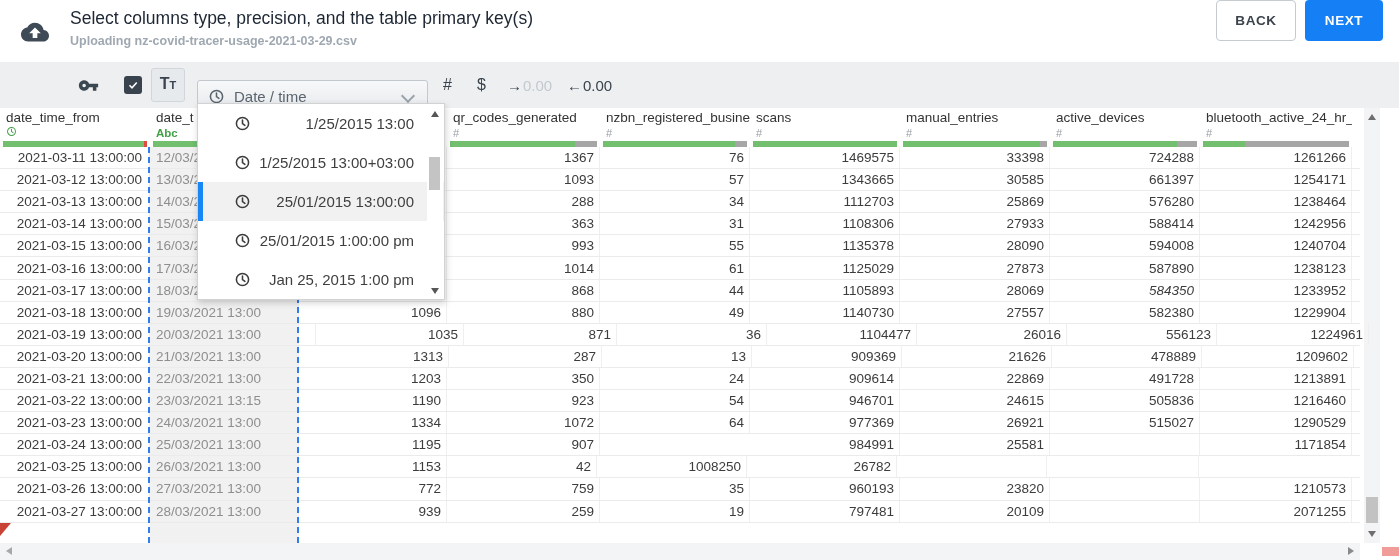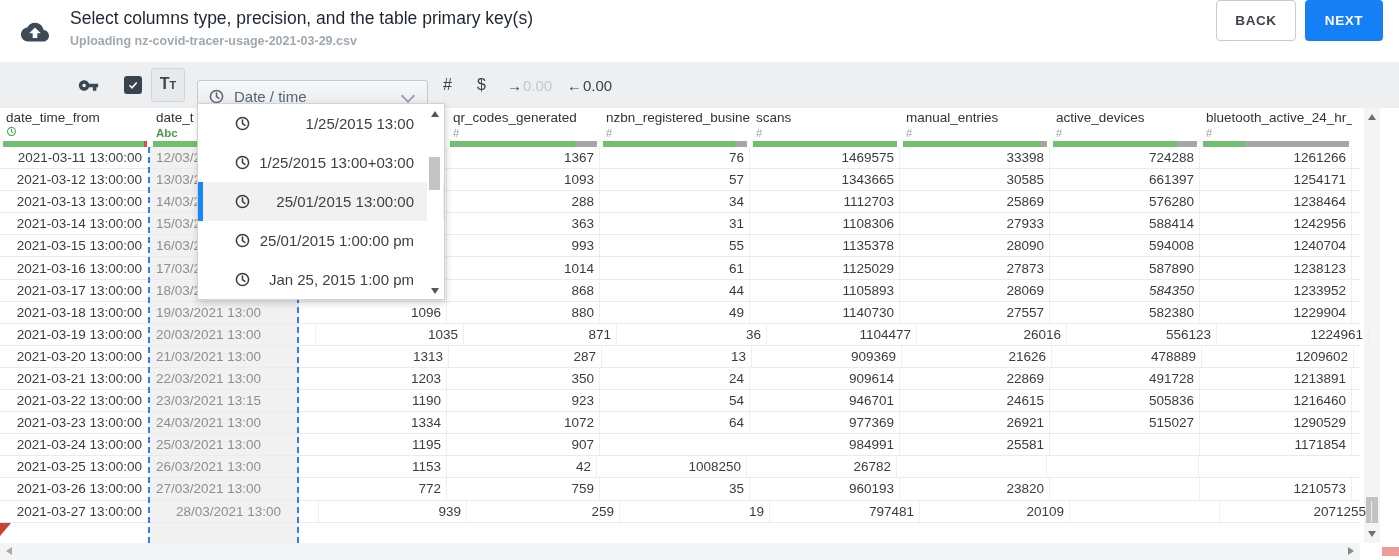--- a/index.html
+++ b/index.html
@@ -401,21 +401,21 @@
           <div class="td align-right" style="width: 148px;">772</div>
           <div class="td align-right" style="width: 153px;">759</div>
           <div class="td align-right" style="width: 150px;">35</div>
           <div class="td align-right" style="width: 150px;">960193</div>
           <div class="td align-right" style="width: 150px;">23820</div>
           <div class="td align-right" style="width: 150px;"></div>
           <div class="td align-right" style="width: 152px;">1210573</div>
         </div>
         <div class="tr">
           <div class="td align-right td-first" style="width: 150px;">2021-03-27 13:00:00</div>
-          <div class="td align-left td-sel" style="width: 149px; margin-left: 20px;">28/03/2021 13:00</div>
+          <div class="td align-left td-sel" style="width: 149px;">28/03/2021 13:00</div>
           <div class="td align-right" style="width: 148px;">939</div>
           <div class="td align-right" style="width: 153px;">259</div>
           <div class="td align-right" style="width: 150px;">19</div>
           <div class="td align-right" style="width: 150px;">797481</div>
           <div class="td align-right" style="width: 150px;">20109</div>
           <div class="td align-right" style="width: 150px;"></div>
           <div class="td align-right" style="width: 152px;">2071255</div>
         </div>
       </div>
     <div class="corner-flag"></div>

